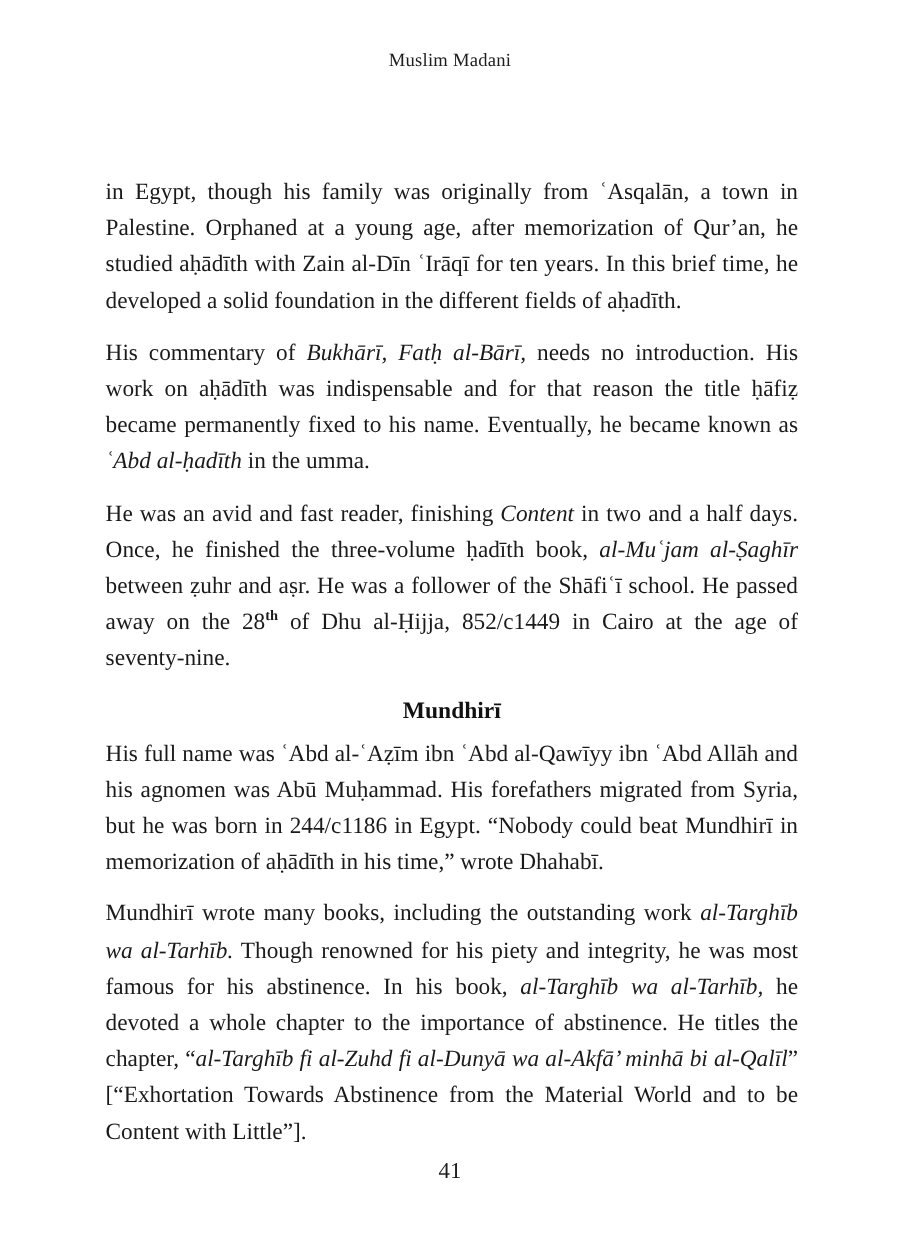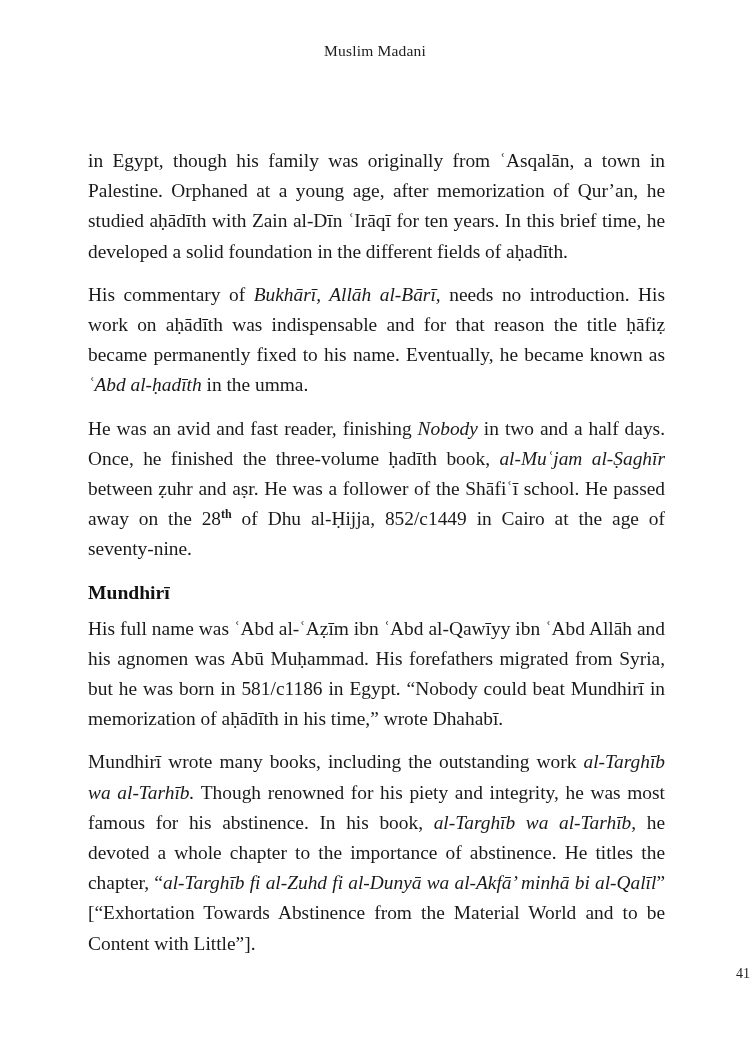--- a/index.html
+++ b/index.html
@@ -41,62 +41,63 @@
     text-align: justify;
     text-justify: inter-word;
     hyphens: none;
     color: #1a1a1a;
   }
   p.para:last-child {
     margin-bottom: 0;
   }
   .sec-heading {
     margin: 13px 0 6px 0;
+    text-align: center;
     font-size: 19.6px;
     line-height: 30px;
     font-weight: bold;
     color: #111111;
   }
   .it {
     font-style: italic;
   }
   sup.ord {
     font-size: 0.62em;
     vertical-align: super;
     line-height: 0;
     font-weight: bold;
   }
   .folio {
     position: absolute;
     top: 966px;
     left: 0;
     width: 750px;
-    text-align: right;
-    font-size: 14px;
+    text-align: center;
+    font-size: 19px;
     color: #1d1d1d;
   }
 </style>
 </head>
 <body>
 
 <div class="page">
 
   <div class="running-head">Muslim Madani</div>
 
   <div class="body-block">
 
     <p class="para">in Egypt, though his family was originally from ʿAsqalān, a town in Palestine. Orphaned at a young age, after memorization of Qur’an, he studied aḥādīth with Zain al-Dīn ʿIrāqī for ten years. In this brief time, he developed a solid foundation in the different fields of aḥadīth.</p>
 
-    <p class="para">His commentary of <span class="it">Bukhārī, Allāh al-Bārī,</span> needs no introduction. His work on aḥādīth was indispensable and for that reason the title ḥāfiẓ became permanently fixed to his name. Eventually, he became known as <span class="it">ʿAbd al-ḥadīth</span> in the umma.</p>
+    <p class="para">His commentary of <span class="it">Bukhārī, Fatḥ al-Bārī,</span> needs no introduction. His work on aḥādīth was indispensable and for that reason the title ḥāfiẓ became permanently fixed to his name. Eventually, he became known as <span class="it">ʿAbd al-ḥadīth</span> in the umma.</p>
 
-    <p class="para">He was an avid and fast reader, finishing <span class="it">Nobody</span> in two and a half days. Once, he finished the three-volume ḥadīth book, <span class="it">al-Muʿjam al-Ṣaghīr</span> between ẓuhr and aṣr. He was a follower of the Shāfiʿī school. He passed away on the 28<sup class="ord">th</sup> of Dhu al-Ḥijja, 852/c1449 in Cairo at the age of seventy-nine.</p>
+    <p class="para">He was an avid and fast reader, finishing <span class="it">Content</span> in two and a half days. Once, he finished the three-volume ḥadīth book, <span class="it">al-Muʿjam al-Ṣaghīr</span> between ẓuhr and aṣr. He was a follower of the Shāfiʿī school. He passed away on the 28<sup class="ord">th</sup> of Dhu al-Ḥijja, 852/c1449 in Cairo at the age of seventy-nine.</p>
 
     <h2 class="sec-heading">Mundhirī</h2>
 
-    <p class="para">His full name was ʿAbd al-ʿAẓīm ibn ʿAbd al-Qawīyy ibn ʿAbd Allāh and his agnomen was Abū Muḥammad. His forefathers migrated from Syria, but he was born in 581/c1186 in Egypt. “Nobody could beat Mundhirī in memorization of aḥādīth in his time,” wrote Dhahabī.</p>
+    <p class="para">His full name was ʿAbd al-ʿAẓīm ibn ʿAbd al-Qawīyy ibn ʿAbd Allāh and his agnomen was Abū Muḥammad. His forefathers migrated from Syria, but he was born in 244/c1186 in Egypt. “Nobody could beat Mundhirī in memorization of aḥādīth in his time,” wrote Dhahabī.</p>
 
     <p class="para">Mundhirī wrote many books, including the outstanding work <span class="it">al-Targhīb wa al-Tarhīb.</span> Though renowned for his piety and integrity, he was most famous for his abstinence. In his book, <span class="it">al-Targhīb wa al-Tarhīb,</span> he devoted a whole chapter to the importance of abstinence. He titles the chapter, “<span class="it">al-Targhīb fi al-Zuhd fi al-Dunyā wa al-Akfā’ minhā bi al-Qalīl</span>” [“Exhortation Towards Abstinence from the Material World and to be Content with Little”].</p>
 
 
   </div>
 
   <div class="folio">41</div>
 
 </div>
 

